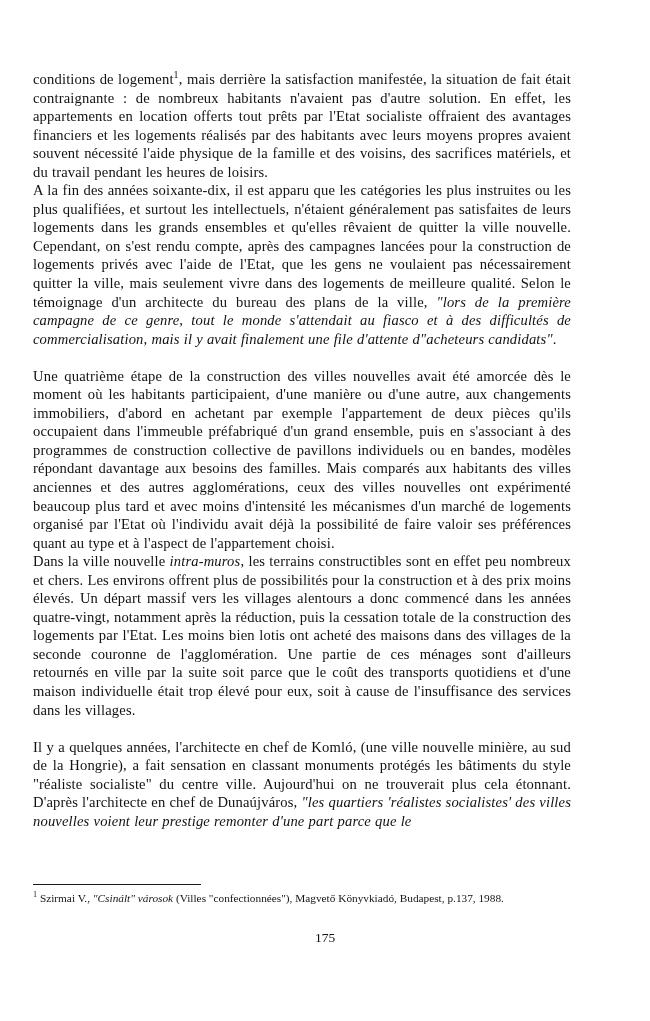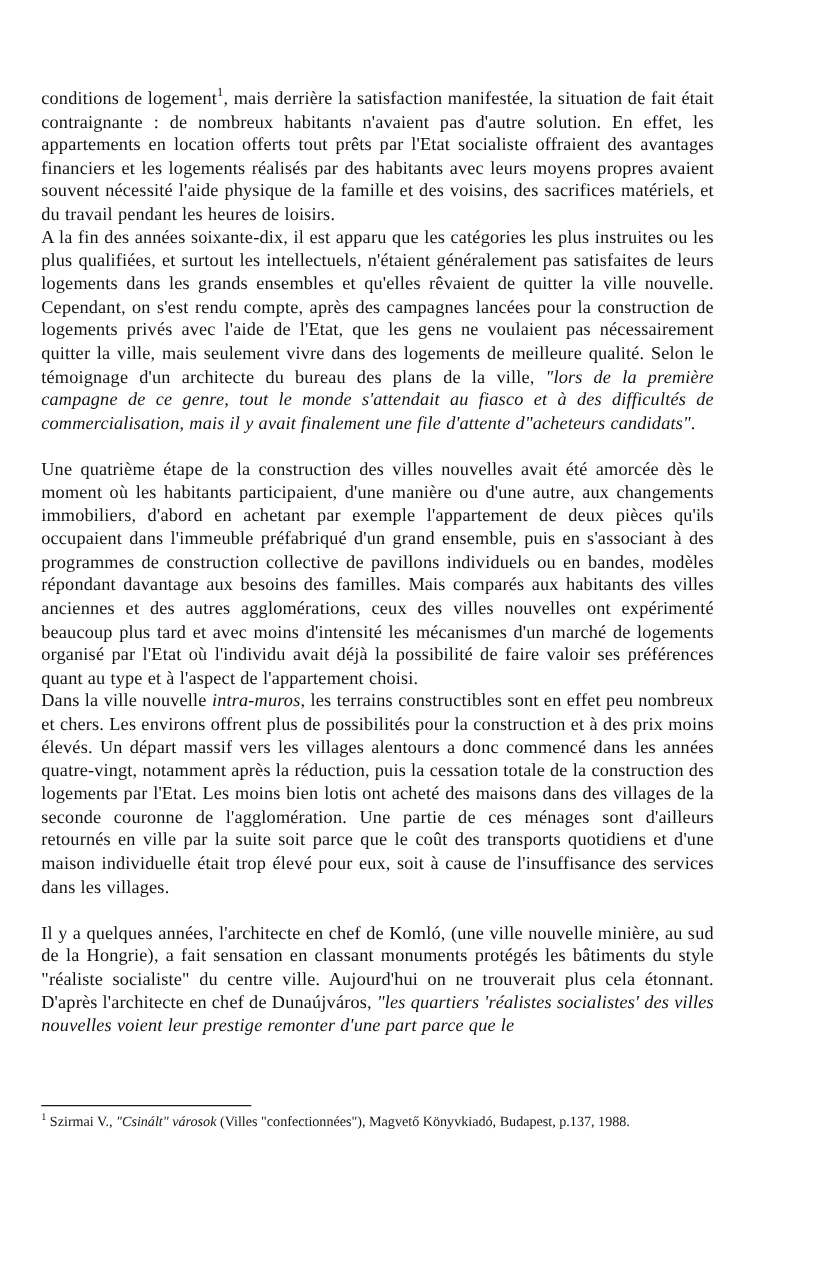--- a/index.html
+++ b/index.html
@@ -111,13 +111,14 @@
     <p class="para gap-before">Une quatrième étape de la construction des villes nouvelles avait été amorcée dès le moment où les habitants participaient, d'une manière ou d'une autre, aux changements immobiliers, d'abord en achetant par exemple l'appartement de deux pièces qu'ils occupaient dans l'immeuble préfabriqué d'un grand ensemble, puis en s'associant à des programmes de construction collective de pavillons individuels ou en bandes, modèles répondant davantage aux besoins des familles. Mais comparés aux habitants des villes anciennes et des autres agglomérations, ceux des villes nouvelles ont expérimenté beaucoup plus tard et avec moins d'intensité les mécanismes d'un marché de logements organisé par l'Etat où l'individu avait déjà la possibilité de faire valoir ses préférences quant au type et à l'aspect de l'appartement choisi.</p>
     <p class="para">Dans la ville nouvelle <span class="it">intra-muros</span>, les terrains constructibles sont en effet peu nombreux et chers. Les environs offrent plus de possibilités pour la construction et à des prix moins élevés. Un départ massif vers les villages alentours a donc commencé dans les années quatre-vingt, notamment après la réduction, puis la cessation totale de la construction des logements par l'Etat. Les moins bien lotis ont acheté des maisons dans des villages de la seconde couronne de l'agglomération. Une partie de ces ménages sont  d'ailleurs retournés en ville par la suite soit parce que le coût des transports quotidiens et d'une maison individuelle était trop élevé pour eux, soit à cause de l'insuffisance des services dans les villages.</p>
     <p class="para gap-before">Il y a quelques années, l'architecte en chef de Komló, (une ville nouvelle minière, au sud de la Hongrie), a fait sensation en classant monuments protégés les bâtiments du style "réaliste socialiste" du centre ville. Aujourd'hui on ne trouverait plus cela étonnant. D'après l'architecte en chef de Dunaújváros, <span class="it">"les quartiers 'réalistes socialistes' des villes nouvelles voient leur prestige remonter d'une part parce que le</span></p>
   </div>
 
   <div class="footnote-area">
     <div class="footnote-rule"></div>
     <p class="footnote-text"><sup>1</sup> Szirmai V., <span class="it">"Csinált" városok</span> (Villes "confectionnées"), Magvető Könyvkiadó, Budapest, p.137, 1988.</p>
   </div>
 
+  <div class="page-number">175</div>
 </div>
 
 </body></html>

